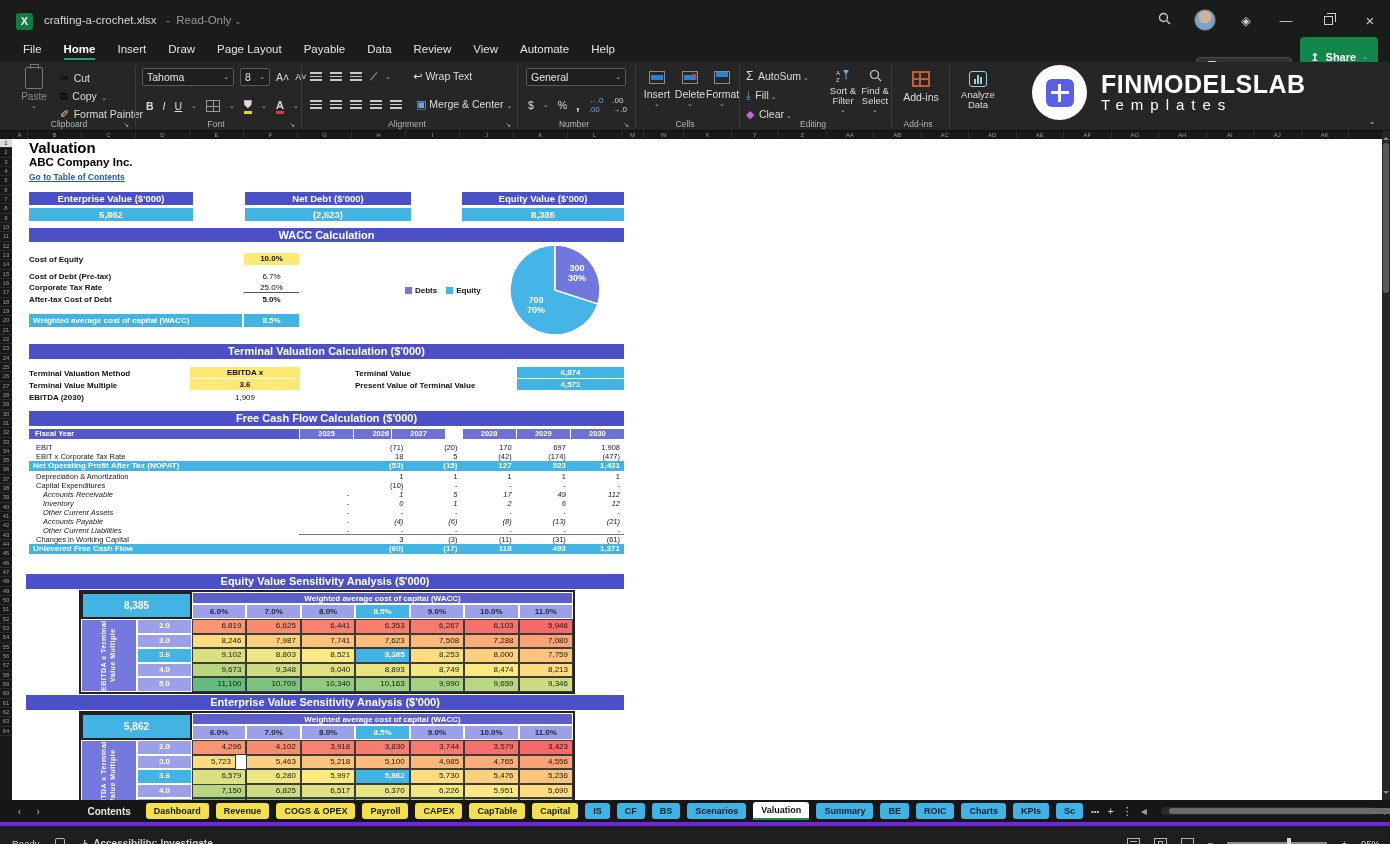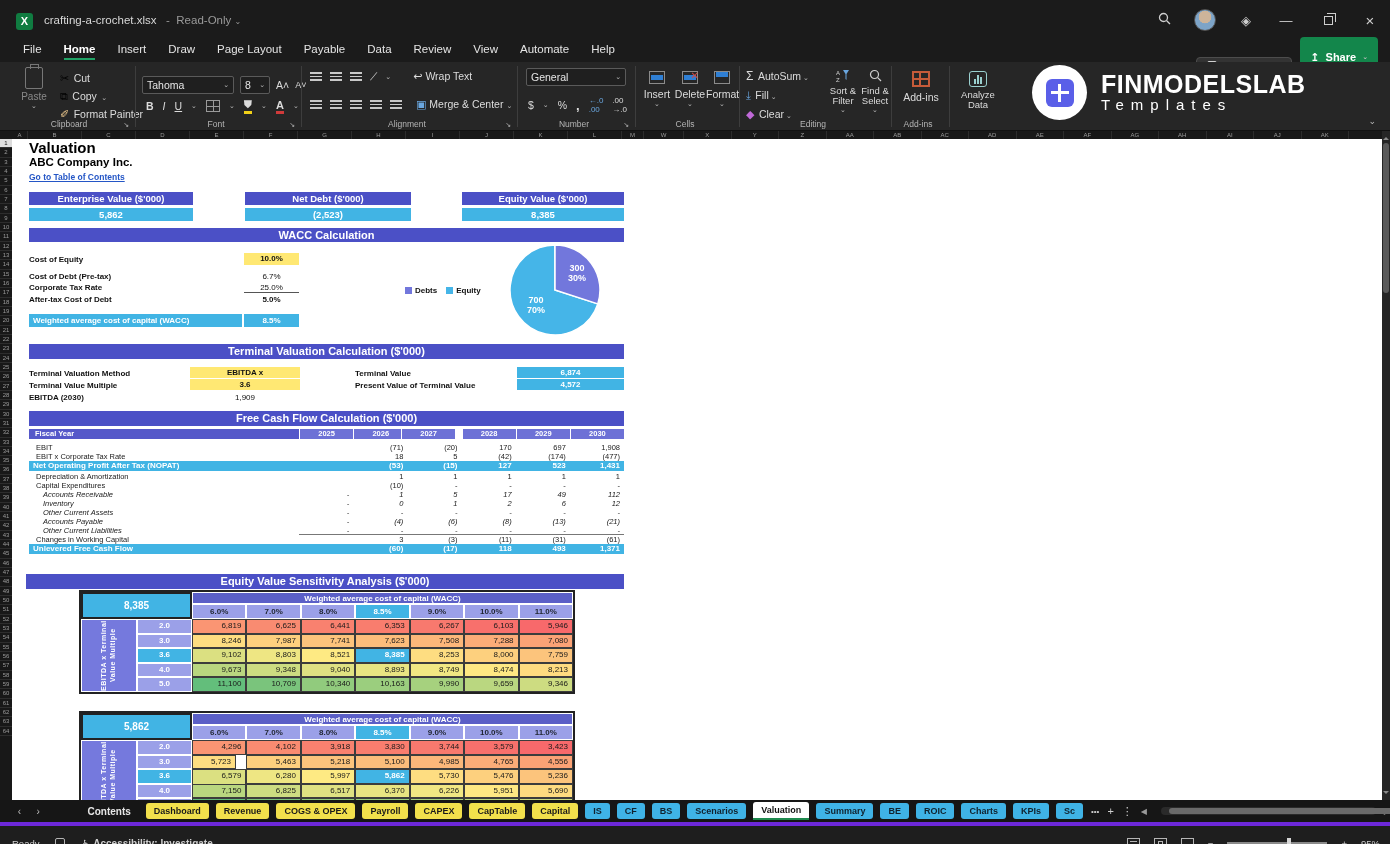--- a/index.html
+++ b/index.html
@@ -216,21 +216,21 @@
       <div class="abs" style="left:52px; top:42px; white-space:nowrap;">
         <span class="mini-ico" style="color:#e8c48a">✐</span>
         <span class="rtxt">Format Painter</span>
       </div>
       <div class="glabel">Clipboard</div>
       <div class="launcher">↘</div>
       <div class="divider"></div>
     </div>
 
     <div class="rgroup" style="left:136px; width:166px;">
-      <div class="rrow abs" style="left:6px; top:14px;">
+      <div class="rrow abs" style="left:6px; top:6px;">
         <div class="combo" style="width:92px;">
           <span>Tahoma</span>
             <span class="chev">⌄</span>
         </div>
         <div class="combo" style="width:30px;">
           <span>8</span>
             <span class="chev">⌄</span>
         </div>
         <span class="rtxt">A˄</span>
         <span class="rtxt" style="font-size:9px">A˅</span>
@@ -525,21 +525,21 @@
         <div class="abs lbl" style="left: 29px; top: 254px;">EBITDA (2030)</div>
         <div class="abs val" style="left: 190px; top: 254px; width: 110px;">1,909</div>
         <div class="abs lbl" style="left: 355px; top: 230px;">Terminal Value</div>
         <div class="abs bluebar" style="left: 517px; top: 228px; width: 107px; height: 11px; line-height: 11px; text-align: center;">6,874</div>
         <div class="abs lbl" style="left: 355px; top: 242px;">Present Value of Terminal Value</div>
         <div class="abs bluebar" style="left: 517px; top: 240px; width: 107px; height: 11px; line-height: 11px; text-align: center;">4,572</div>
         <div class="abs sec-hdr" style="left: 29px; top: 272px; width: 595px; height: 15px; line-height: 15px;">Free Cash Flow Calculation ($'000)</div>
         <div class="abs fylabel" style="left: 29px; top: 290px; width: 270px; height: 10px;">Fiscal Year</div>
         <div class="abs fycell" style="left: 299px; top: 290px; width: 54.17px; height: 10px;">2025</div>
         <div class="abs fycell" style="left: 353.17px; top: 290px; width: 54.17px; height: 10px;">2026</div>
-        <div class="abs fycell" style="left: 401px; top: 290px; width: 54.17px; height: 10px;">2027</div>
+        <div class="abs fycell" style="left: 391px; top: 290px; width: 54.17px; height: 10px;">2027</div>
         <div class="abs fycell" style="left: 461.51px; top: 290px; width: 54.17px; height: 10px;">2028</div>
         <div class="abs fycell" style="left: 515.68px; top: 290px; width: 54.17px; height: 10px;">2029</div>
         <div class="abs fycell" style="left: 569.85px; top: 290px; width: 54.17px; height: 10px;">2030</div>
         <div class="abs fcf-lbl" style="left: 36px; top: 304px; height: 9px; line-height: 9px; font-style: normal;">EBIT</div>
         <div class="abs num" style="left: 353.17px; top: 304px; width: 54.17px; height: 9px; line-height: 9px; font-style: normal;">(71)</div>
         <div class="abs num" style="left: 407.34px; top: 304px; width: 54.17px; height: 9px; line-height: 9px; font-style: normal;">(20)</div>
         <div class="abs num" style="left: 461.51px; top: 304px; width: 54.17px; height: 9px; line-height: 9px; font-style: normal;">170</div>
         <div class="abs num" style="left: 515.68px; top: 304px; width: 54.17px; height: 9px; line-height: 9px; font-style: normal;">697</div>
         <div class="abs num" style="left: 569.85px; top: 304px; width: 54.17px; height: 9px; line-height: 9px; font-style: normal;">1,908</div>
         <div class="abs fcf-lbl" style="left: 36px; top: 313px; height: 9px; line-height: 9px; font-style: normal;">EBIT x Corporate Tax Rate</div>
@@ -663,20 +663,21 @@
         <div class="abs sens-cell" style="left: 518.58px; top: 523.8px; width: 54.43px; height: 14.6px; line-height: 12.6px; background: rgb(254, 219, 128);">8,213</div>
         <div class="abs sens-mult" style="left: 137px; top: 538.4px; width: 55px; height: 14.6px; line-height: 12.6px;">5.0</div>
         <div class="abs sens-cell" style="left: 192px; top: 538.4px; width: 54.43px; height: 14.6px; line-height: 12.6px; background: rgb(99, 190, 123);">11,100</div>
         <div class="abs sens-cell" style="left: 246.43px; top: 538.4px; width: 54.43px; height: 14.6px; line-height: 12.6px; background: rgb(122, 196, 124);">10,709</div>
         <div class="abs sens-cell" style="left: 300.86px; top: 538.4px; width: 54.43px; height: 14.6px; line-height: 12.6px; background: rgb(145, 203, 125);">10,340</div>
         <div class="abs sens-cell" style="left: 355.29px; top: 538.4px; width: 54.43px; height: 14.6px; line-height: 12.6px; background: rgb(155, 206, 126);">10,163</div>
         <div class="abs sens-cell" style="left: 409.72px; top: 538.4px; width: 54.43px; height: 14.6px; line-height: 12.6px; background: rgb(166, 209, 126);">9,990</div>
         <div class="abs sens-cell" style="left: 464.15px; top: 538.4px; width: 54.43px; height: 14.6px; line-height: 12.6px; background: rgb(186, 215, 128);">9,659</div>
         <div class="abs sens-cell" style="left: 518.58px; top: 538.4px; width: 54.43px; height: 14.6px; line-height: 12.6px; background: rgb(205, 220, 129);">9,346</div>
         <div class="abs" style="left: 79px; top: 451px; width: 496.01px; height: 104px; border: 2px solid rgb(34, 34, 34); pointer-events: none;"></div>
+        <div class="abs sec-hdr" style="left: 26px; top: 556px; width: 598px; height: 15px; line-height: 15px;">Enterprise Value Sensitivity Analysis ($'000)</div>
         <div class="abs sens-anchor" style="left: 81px; top: 574px; width: 111px; height: 27px;">5,862</div>
         <div class="abs sens-wacc" style="left: 192px; top: 574px; width: 381.01px; height: 12px; line-height: 12px;">Weighted average cost of capital (WACC)</div>
         <div class="abs sens-pct" style="left: 192px; top: 586px; width: 54.43px; height: 15px; line-height: 13px;">6.0%</div>
         <div class="abs sens-pct" style="left: 246.43px; top: 586px; width: 54.43px; height: 15px; line-height: 13px;">7.0%</div>
         <div class="abs sens-pct" style="left: 300.86px; top: 586px; width: 54.43px; height: 15px; line-height: 13px;">8.0%</div>
         <div class="abs sens-pct hl" style="left: 355.29px; top: 586px; width: 54.43px; height: 15px; line-height: 13px;">8.5%</div>
         <div class="abs sens-pct" style="left: 409.72px; top: 586px; width: 54.43px; height: 15px; line-height: 13px;">9.0%</div>
         <div class="abs sens-pct" style="left: 464.15px; top: 586px; width: 54.43px; height: 15px; line-height: 13px;">10.0%</div>
         <div class="abs sens-pct" style="left: 518.58px; top: 586px; width: 54.43px; height: 15px; line-height: 13px;">11.0%</div>
         <div class="abs sens-side" style="left: 81px; top: 601px; width: 56px; height: 73px;">EBITDA x Terminal Value Multiple</div>

